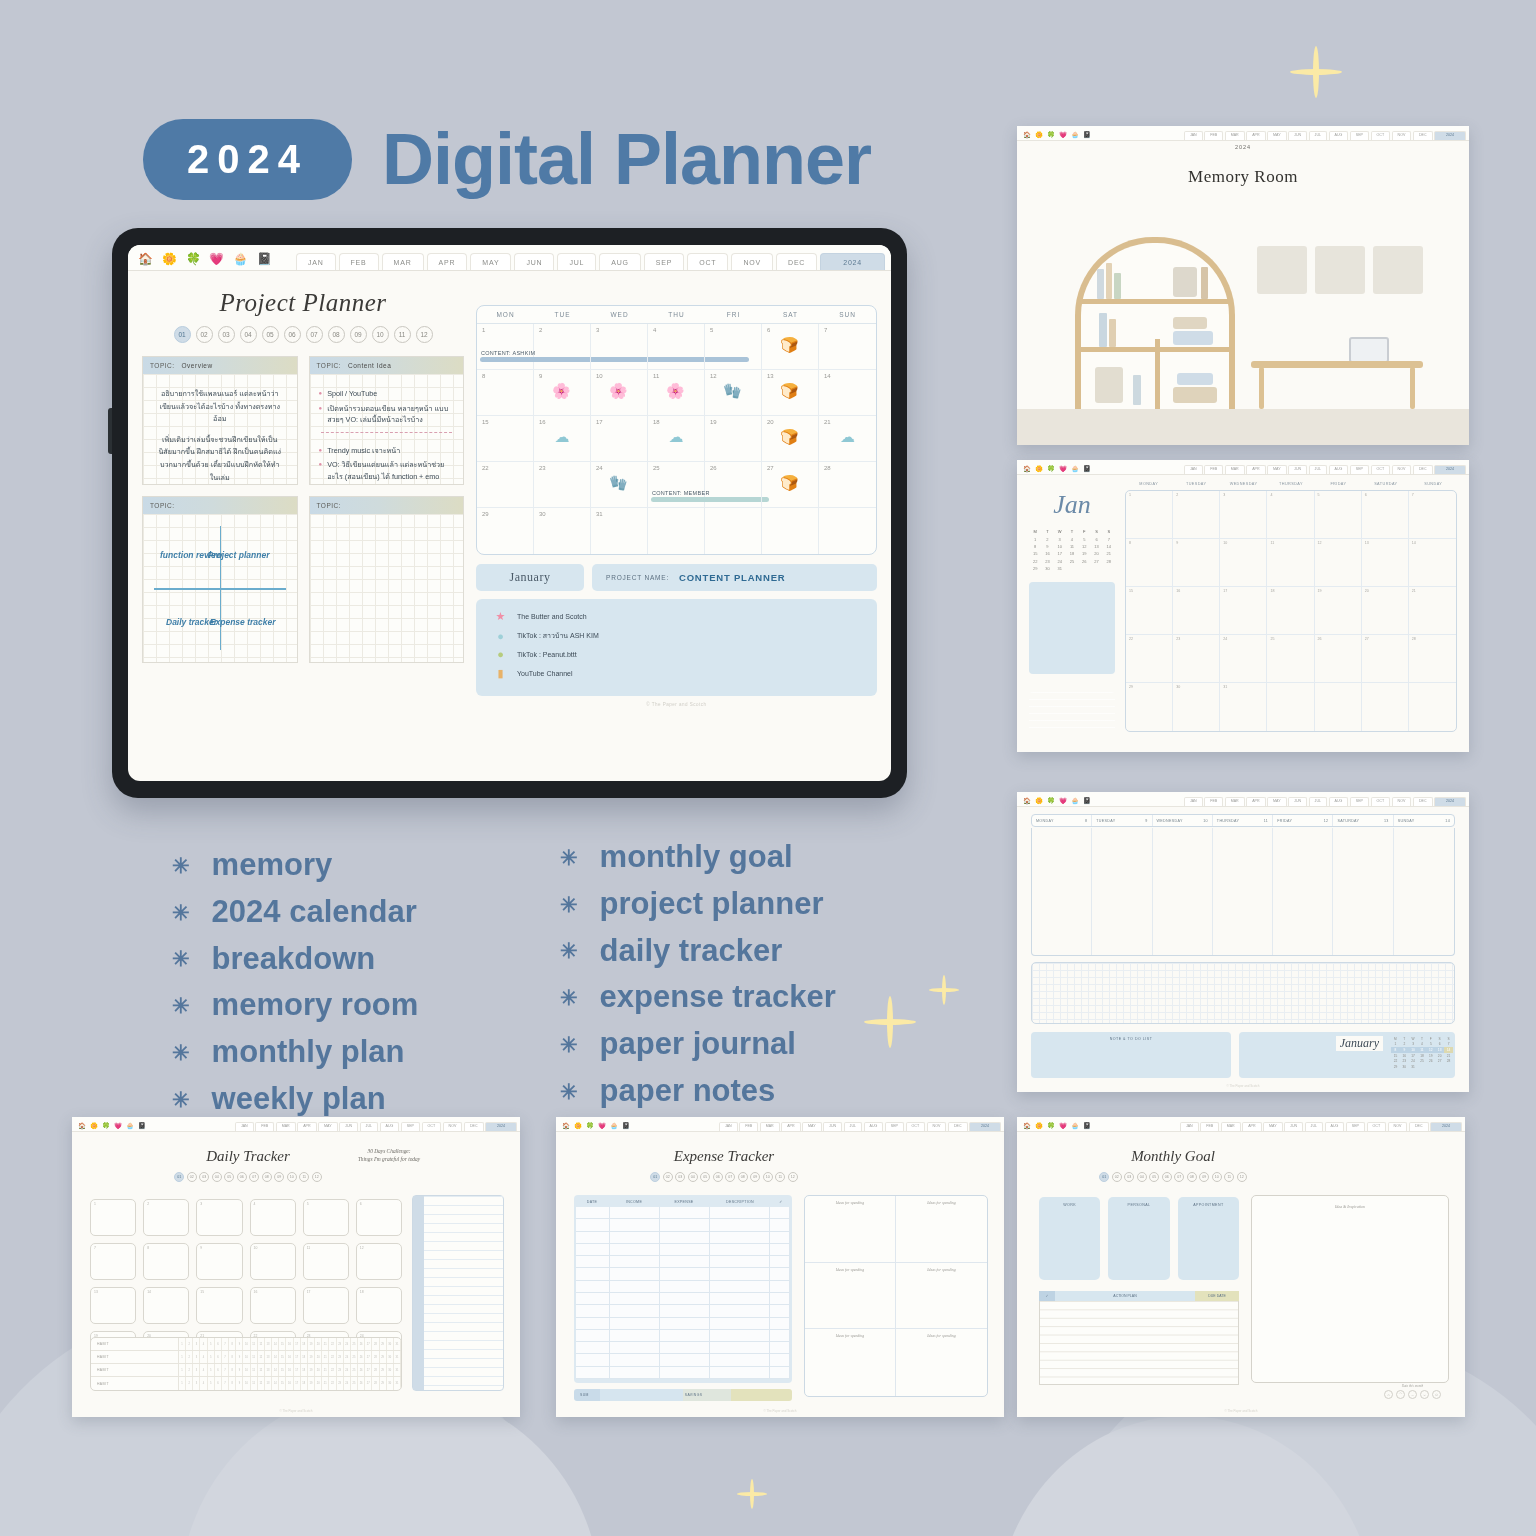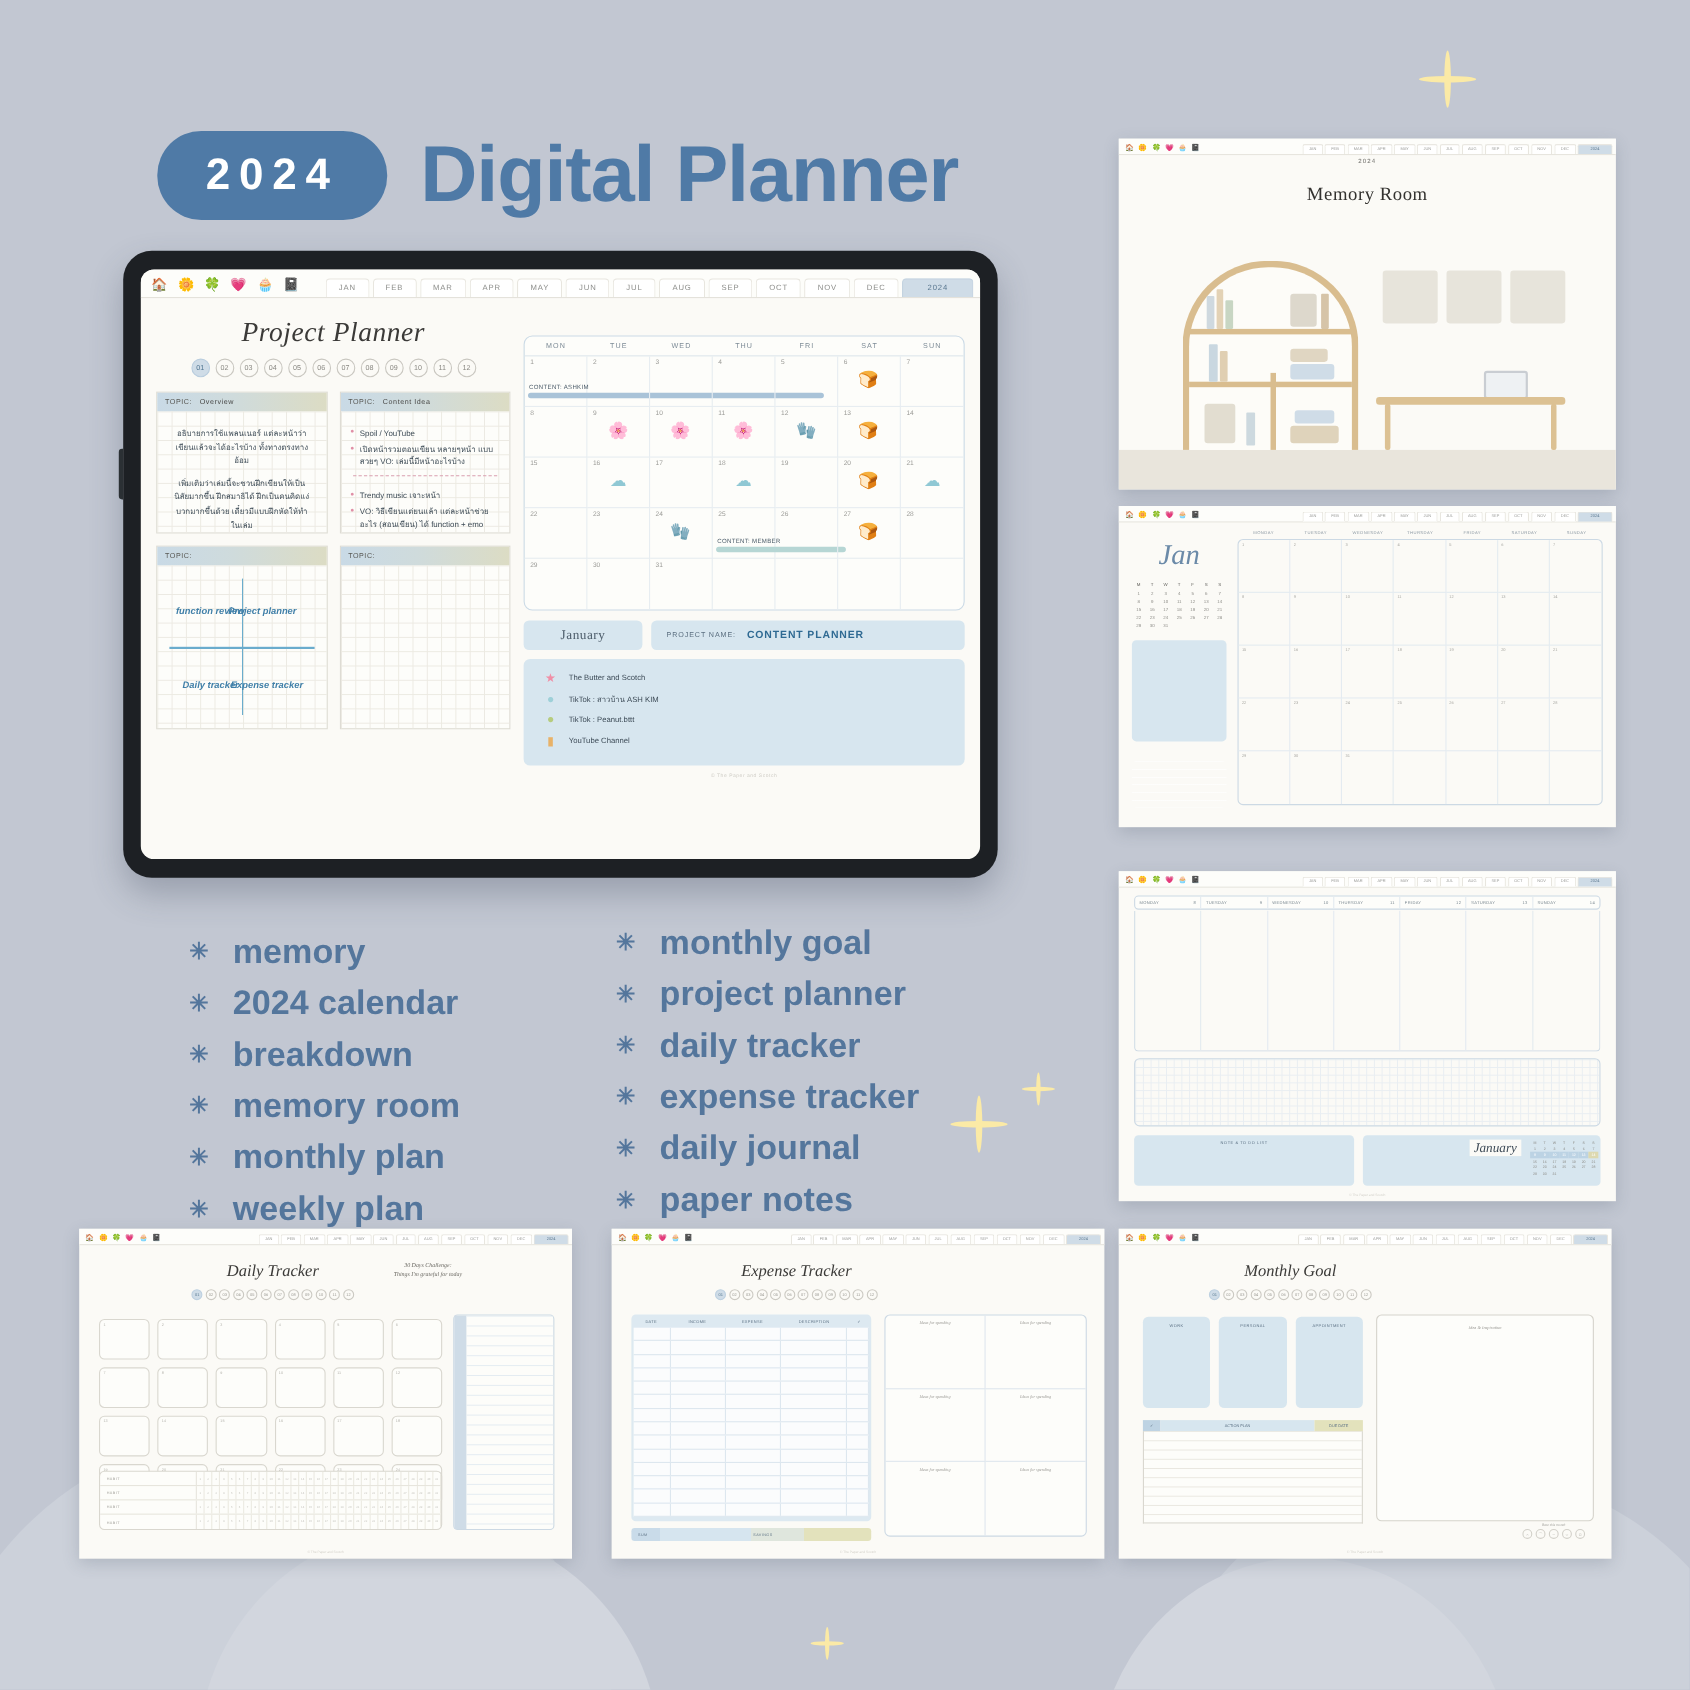--- a/index.html
+++ b/index.html
@@ -557,21 +557,21 @@
   <li>
       <span class="ast">✳</span>
       <span>daily tracker</span>
     </li>
   <li>
       <span class="ast">✳</span>
       <span>expense tracker</span>
     </li>
   <li>
       <span class="ast">✳</span>
-      <span>daily journal</span>
+      <span>paper journal</span>
     </li>
   <li>
       <span class="ast">✳</span>
       <span>paper notes</span>
     </li>
 </ul>
 
 <div class="card" id="card-memory">
   <div class="ctop">
     <div class="cicons">

